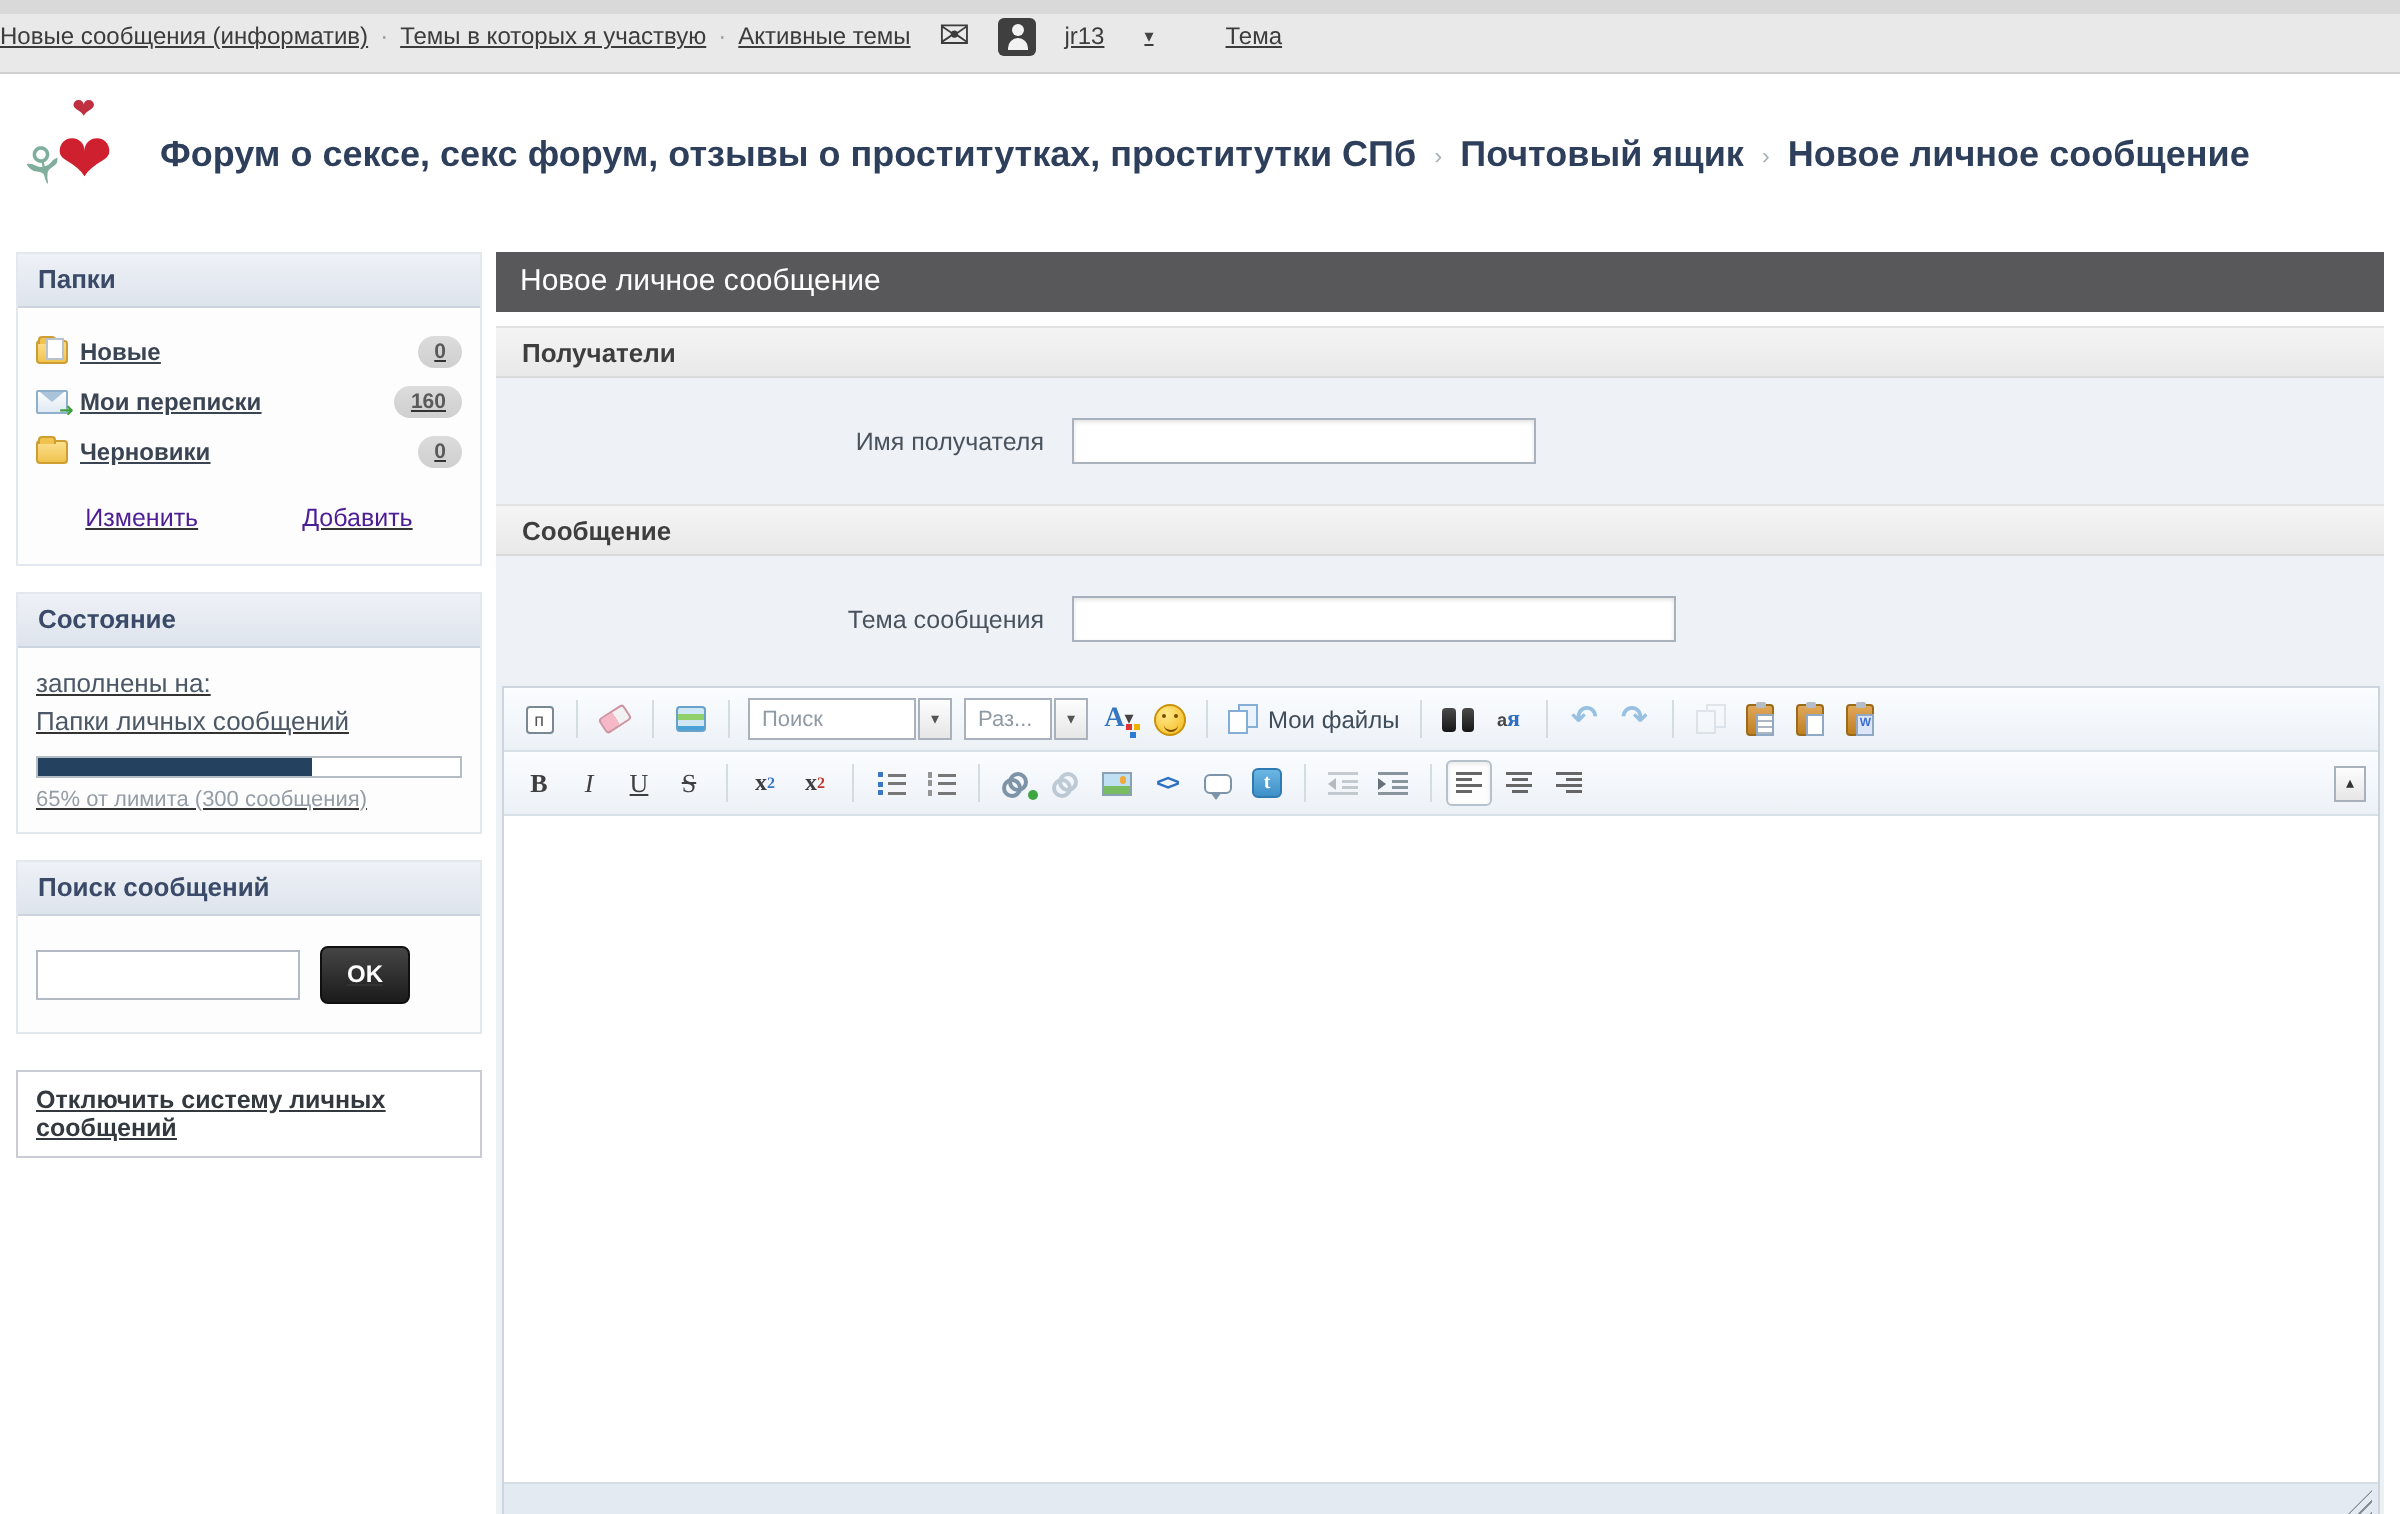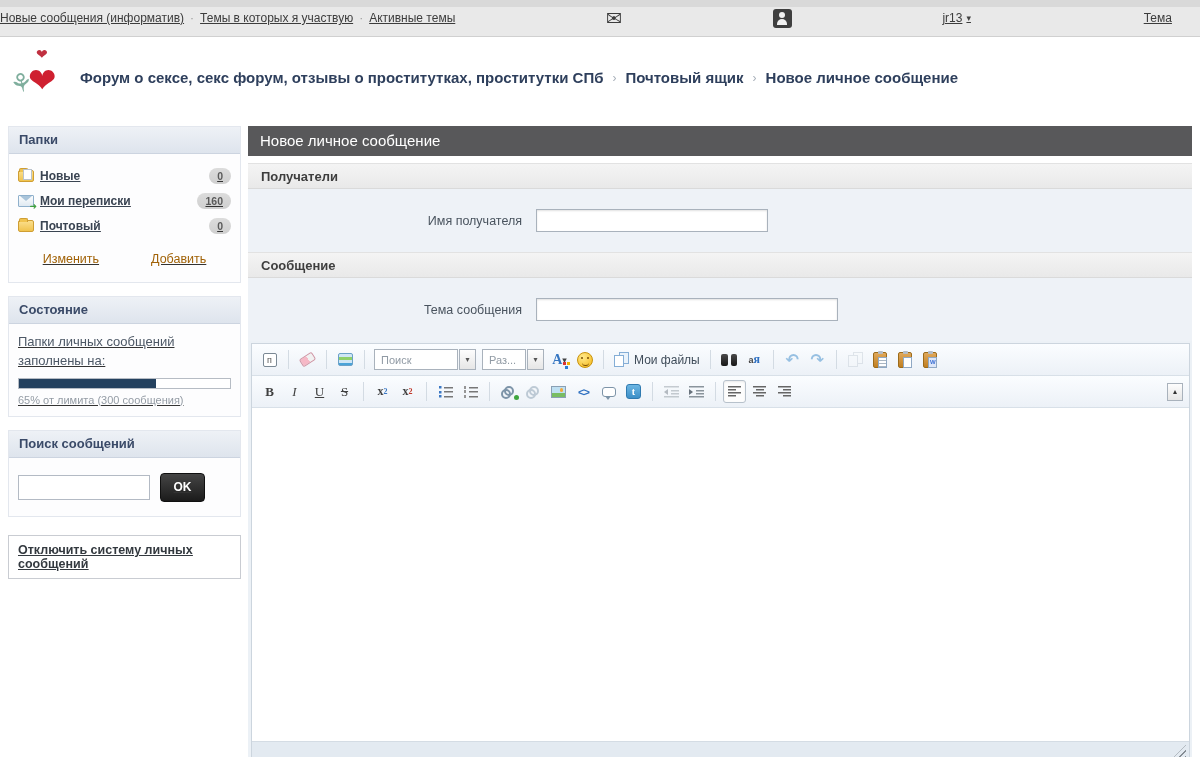--- a/index.html
+++ b/index.html
@@ -8,41 +8,41 @@
     width:1200px; height:757px; overflow:hidden;
     background:#fff; color:#333;
     font-family:"Liberation Sans","DejaVu Sans",sans-serif; font-size:12px;
   }
   a { text-decoration:underline; cursor:pointer; }
 
   
   .topbar {
     height:37px; background:linear-gradient(#d9d9d9 0 7px,#e9e9e9 7px);
     border-bottom:1px solid #d0d0d0;
-    display:flex; align-items:center; justify-content:space-between;
-    padding-right:28px; gap:14px;
+    display:flex; align-items:center; justify-content:flex-start;
+    padding-right:12px; gap:14px;
   }
   .topbar-links { display:flex; align-items:center; gap:6px; }
   .topbar a { color:#3c3c3c; }
   .dotsep { color:#9a9a9a; text-decoration:none; }
   .tb-envelope { font-size:19px; color:#474747; line-height:1; text-decoration:none; }
   .idcard { position:relative; width:19px; height:19px; background:#3f3f3f; border-radius:3px; display:inline-block; }
   .idcard::before { content:""; position:absolute; left:6.5px; top:3px; width:6px; height:6px; border-radius:50%; background:#f2f2f2; }
   .idcard::after  { content:""; position:absolute; left:4.5px; top:10px; width:10px; height:6px; border-radius:5px 5px 0 0; background:#f2f2f2; }
-  .user-link { display:flex; align-items:center; gap:4px; color:#3c3c3c; }
+  .user-link { display:flex; align-items:center; gap:20px; color:#3c3c3c; }
   .caret { font-size:9px; text-decoration:none; color:#444; }
   .logout { margin-left:22px; }
 
   
   .crumbbar { height:81px; background:#fff; display:flex; align-items:center; padding-left:10px; }
   .logo { position:relative; width:58px; height:48px; display:inline-block; margin-right:12px; }
   .logo .h-main  { position:absolute; left:18px; top:6px; font-size:34px; color:#cf2030; }
   .logo .h-small { position:absolute; left:26px; top:-8px; font-size:14px; color:#c03040; }
   .logo .h-fig   { position:absolute; left:0; top:14px; font-size:26px; color:#7fae9d; transform:rotate(-12deg); }
-  .crumb, .crumb-site { color:#2e3f5c; font-weight:bold; font-size:15px; text-decoration:none; }
+  .crumb, .crumb-site { color:#2e3f5c; font-weight:bold; font-size:18px; text-decoration:none; }
   .crumb-sep { color:#a8b0ba; margin:0 9px; font-size:12px; }
 
   
   .content { display:flex; align-items:flex-start; padding:8px 8px 0 8px; }
   .sidebar { width:233px; flex:0 0 233px; margin-right:7px; }
   .main { flex:1; }
 
   
   .sbox { margin-bottom:13px; border:1px solid #e3e7ee; background:#fdfdfe; }
   .sbox-head {
@@ -52,21 +52,21 @@
     color:#3a4a68; font-weight:bold; font-size:13px;
   }
   .sbox-body { padding:9px 9px 10px 9px;text-decoration:underline; }
   .folder-item { display:flex; align-items:center; height:25px; gap:6px; }
   .folder-item a { color:#3a4452; font-weight:bold; }
   .badge {
     margin-left:auto; background:linear-gradient(#dcdcdc,#cfcfcf);
     border-radius:9px; padding:2px 8px; font-size:10.5px; font-weight:bold; color:#5a5a5a;
   }
   .folder-actions { display:flex; justify-content:center; gap:52px; padding:14px 0 6px 0; }
-  .folder-actions a { color:#a16207; text-decoration:none; font-size:12.5px; }
+  .folder-actions a { color:#4c1d95; text-decoration:none; font-size:12.5px; }
 
   .ficon { position:relative; width:16px; height:12px; flex:0 0 16px; }
   .ficon-folder { background:linear-gradient(#fbdf8d,#f0c34e); border:1px solid #cf9e33; border-radius:2px; }
   .ficon-folder::before { content:""; position:absolute; top:-3px; left:0; width:7px; height:3px; background:#f0c34e; border:1px solid #cf9e33; border-bottom:none; border-radius:2px 2px 0 0; }
   .ficon-folder-page::after { content:""; position:absolute; right:1px; top:-2px; width:7px; height:9px; background:#fff; border:1px solid #b9c2cc; }
   .ficon-mail { background:linear-gradient(#fdfdfd,#dfe9f2); border:1px solid #8fb0cc; border-radius:1px; }
   .ficon-mail::before { content:""; position:absolute; left:1px; top:0; border-left:6.5px solid transparent; border-right:6.5px solid transparent; border-top:5px solid #a9c4da; }
   .ficon-mail::after { content:"➜"; position:absolute; right:-4px; bottom:-5px; font-size:9px; color:#3fa03f; }
 
   .status-text { color:#4d5866; font-size:13px; line-height:1.45; }
@@ -259,35 +259,35 @@
           <a>Новые</a>
           <span class="badge">0</span>
         </div>
         <div class="folder-item">
           <span class="ficon ficon-mail"></span>
           <a>Мои переписки</a>
           <span class="badge">160</span>
         </div>
         <div class="folder-item">
           <span class="ficon ficon-folder"></span>
-          <a>Почтовый</a>
+          <a>Черновики</a>
           <span class="badge">0</span>
         </div>
         <div class="folder-actions">
           <a>Изменить</a>
           <a>Добавить</a>
         </div>
       </div>
     </div>
 
     <div class="sbox">
       <div class="sbox-head">Состояние</div>
       <div class="sbox-body">
+        <div class="status-text">заполнены на:</div>
         <div class="status-text">Папки личных сообщений</div>
-        <div class="status-text">заполнены на:</div>
         <div class="progress">
           <div class="progress-fill" id="quota-fill" style="width: 65%;"></div>
         </div>
         <div class="status-caption">65% от лимита (300 сообщения)</div>
       </div>
     </div>
 
     <div class="sbox">
       <div class="sbox-head">Поиск сообщений</div>
       <div class="sbox-body">

